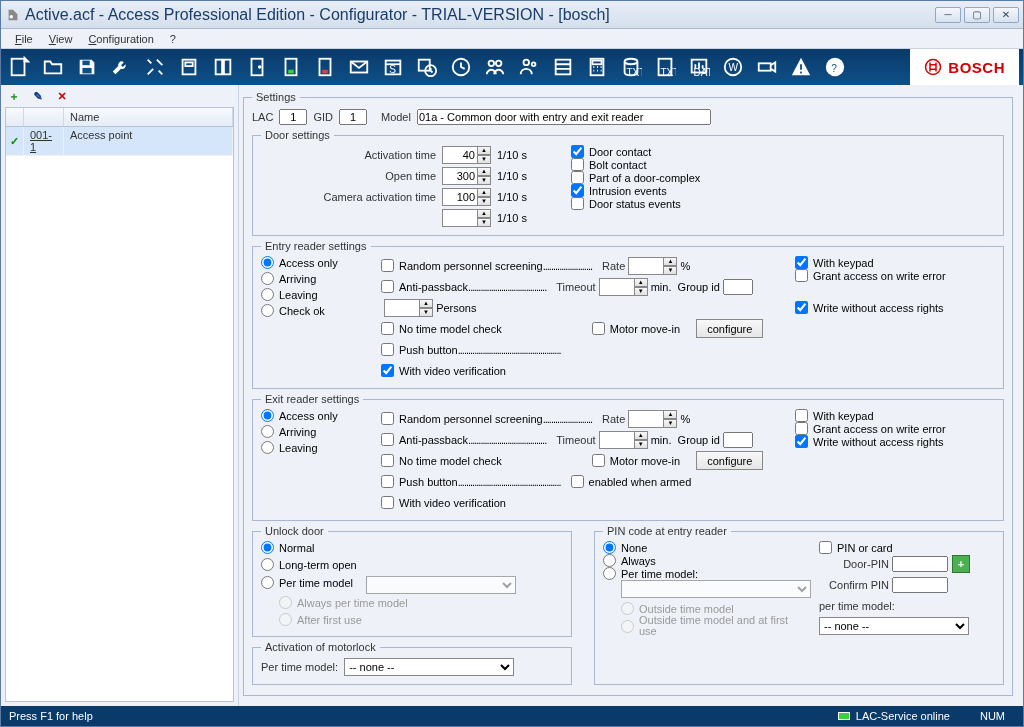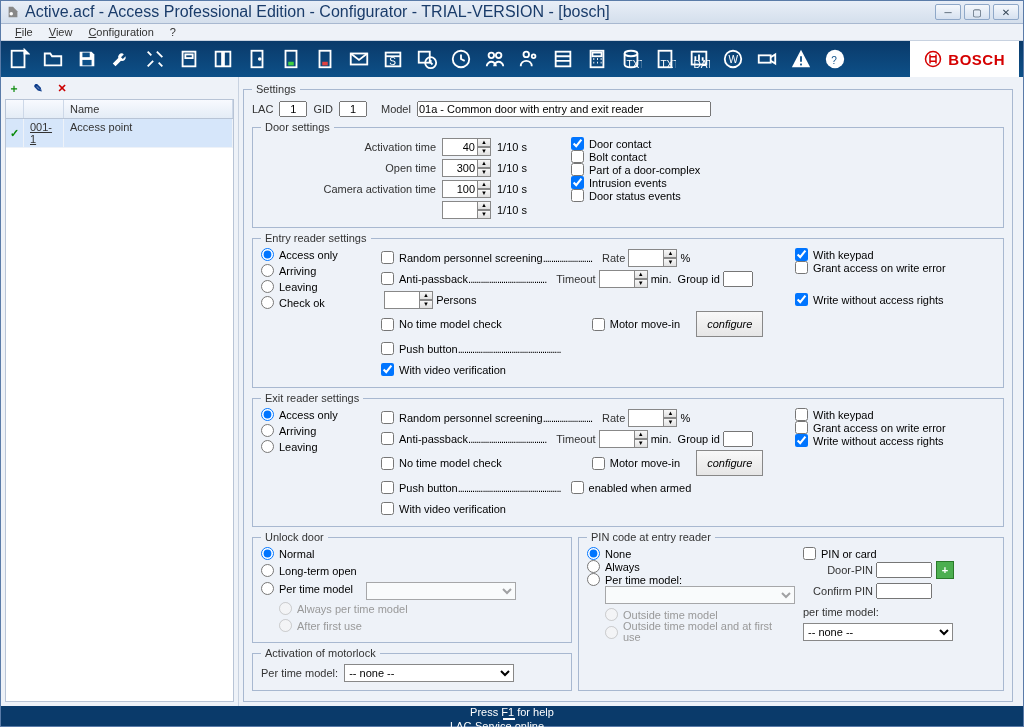--- a/index.html
+++ b/index.html
@@ -52,51 +52,51 @@
 .lbl { color: #333; }
 .lbl-right { text-align: right; padding-right: 6px; }
 .spin { display: flex; align-items: flex-start; }
 .spin input { width: 36px; text-align: right; border: 1px solid #888; height: 18px; padding-right: 2px; }
 .spin .spin-btns { display: flex; flex-direction: column; margin-left: -1px; }
 .spin .spin-btns button { width: 14px; height: 9px; border: 1px solid #888; background: linear-gradient(#f8f8f8, #e0e0e0); font-size: 6px; line-height: 6px; padding: 0; cursor: pointer; display:flex; align-items:center; justify-content:center; }
 select { border: 1px solid #888; height: 18px; background: #fff; }
 input[type="checkbox"], input[type="radio"] { margin-right: 5px; vertical-align: middle; }
 .chk-lbl { display: flex; align-items: center; margin-right: 10px; }
 .disabled { color: #999; }
-button.cfg { border: 1px solid #888; background: linear-gradient(#f8f8f8, #e6e6e6); height: 26px; padding: 0 10px; cursor: pointer; font-style: italic; }
+button.cfg { border: 1px solid #888; background: linear-gradient(#f8f8f8, #e6e6e6); height: 19px; padding: 0 10px; cursor: pointer; }
 
 .settings-top { display: flex; align-items: center; gap: 6px; padding: 2px 0 4px 0; }
 .settings-top input.lac { width: 28px; text-align: center; }
 .settings-top input.model { width: 294px; }
 
 .door-settings-body { display: flex; }
 .ds-left { width: 280px; }
 .ds-right { padding-left: 30px; }
 .ds-left .row { justify-content: flex-end; }
 .ds-left .lbl { width: 150px; }
 .ds-left .unit { width: 50px; padding-left: 6px; }
 
 .reader-body { display: flex; }
 .reader-mode { width: 120px; }
 .reader-mode .chk-lbl { margin-bottom: 3px; }
 .reader-opts { flex: 1; }
 .dots { letter-spacing: -1px; }
 .reader-right { width: 200px; }
 
-.bottom-row { display: flex; gap: 6px; justify-content: center; }
+.bottom-row { display: flex; gap: 22px; justify-content: center; }
 .bottom-row > fieldset { flex: 1; }
 .unlock-body .chk-lbl { margin-bottom: 4px; }
 .indent { margin-left: 18px; }
 .pin-body { display: flex; }
 .pin-left { width: 210px; }
 .pin-right { flex: 1; padding-left: 6px; }
 .pin-right .row input.sm { width: 56px; }
 .plus-btn { width: 18px; height: 18px; background: #4caf50; color: #fff; font-weight: bold; display: inline-flex; align-items: center; justify-content: center; border: 1px solid #2a7a2a; margin-left: 4px; cursor: pointer; }
 
-.statusbar { height: 20px; background: #0a3a6a; color: #fff; display: flex; align-items: center; padding: 0 8px; font-size: 11px; flex-direction: column; }
+.statusbar { height: 20px; background: #0a3a6a; color: #fff; display: flex; align-items: center; padding: 0 8px; font-size: 11px; }
 .statusbar .spacer { flex: 1; }
 .statusbar .svc-ind { width: 12px; height: 8px; background: #3fcf3f; border: 1px solid #fff; margin-right: 6px; }
 .statusbar .svc { margin-right: 30px; }
 .statusbar .num { margin-right: 10px; }
 </style>
 </head>
 <body>
 
 <div class="window">
 

